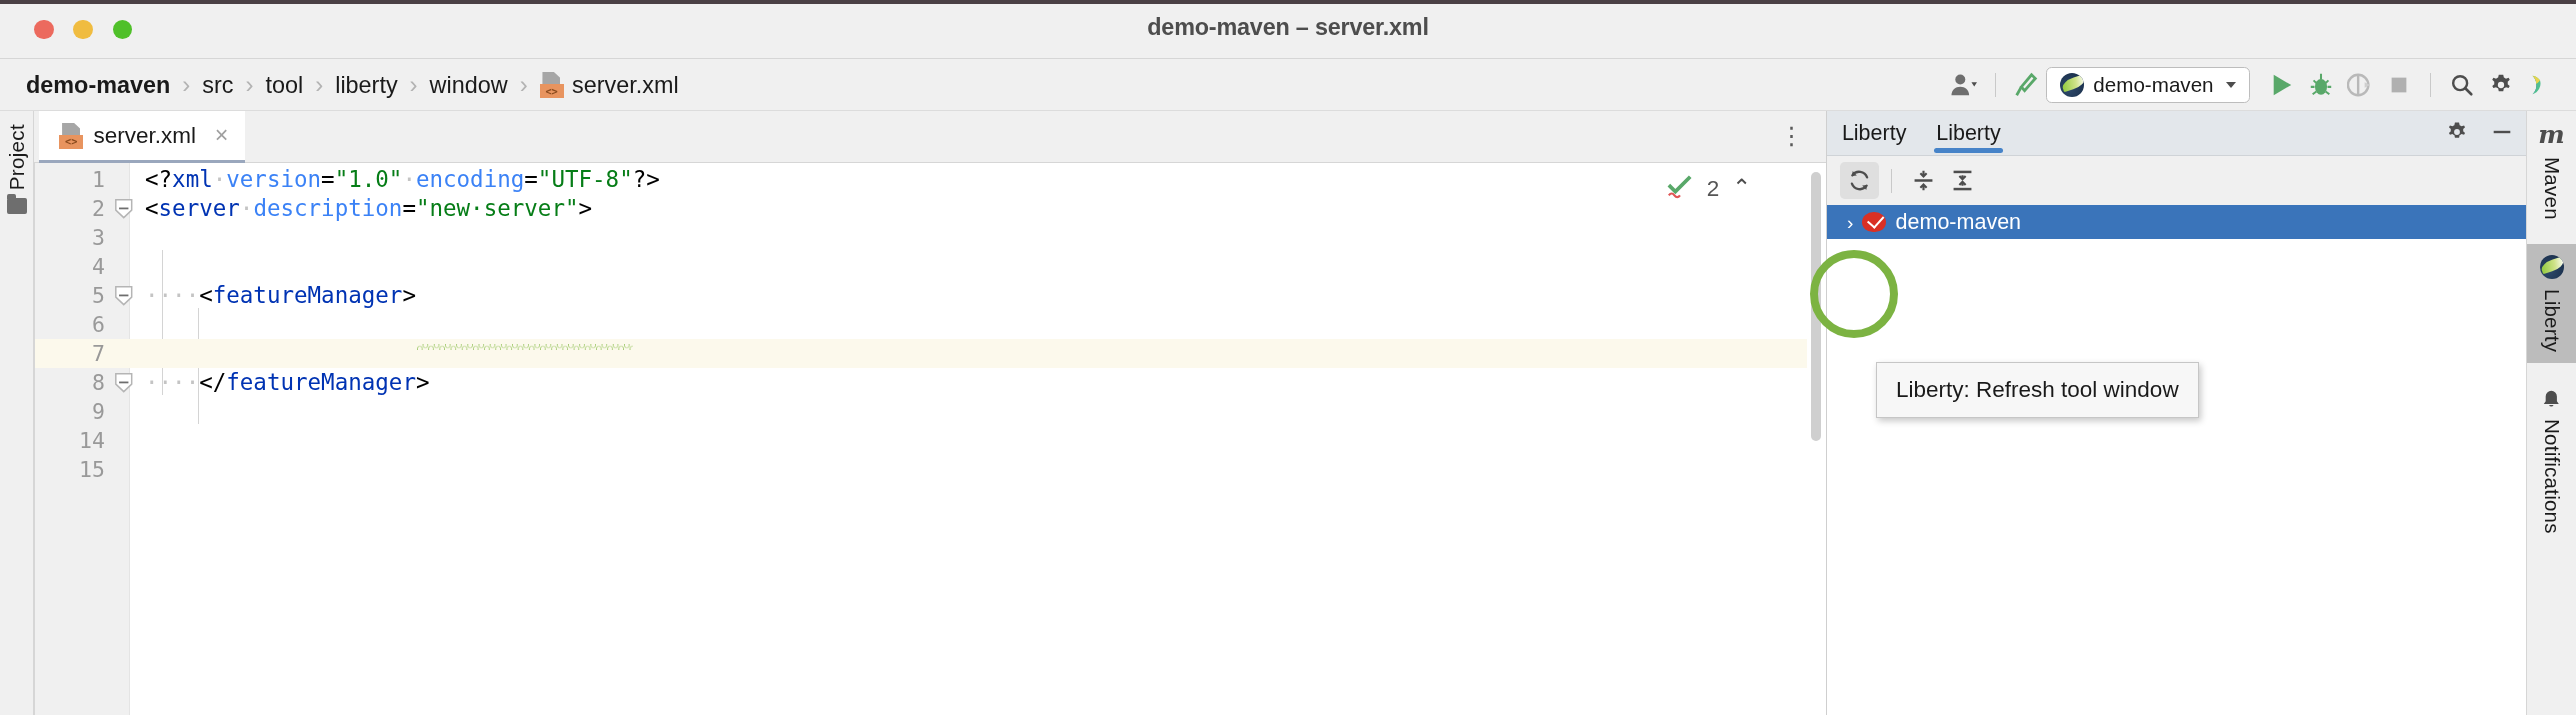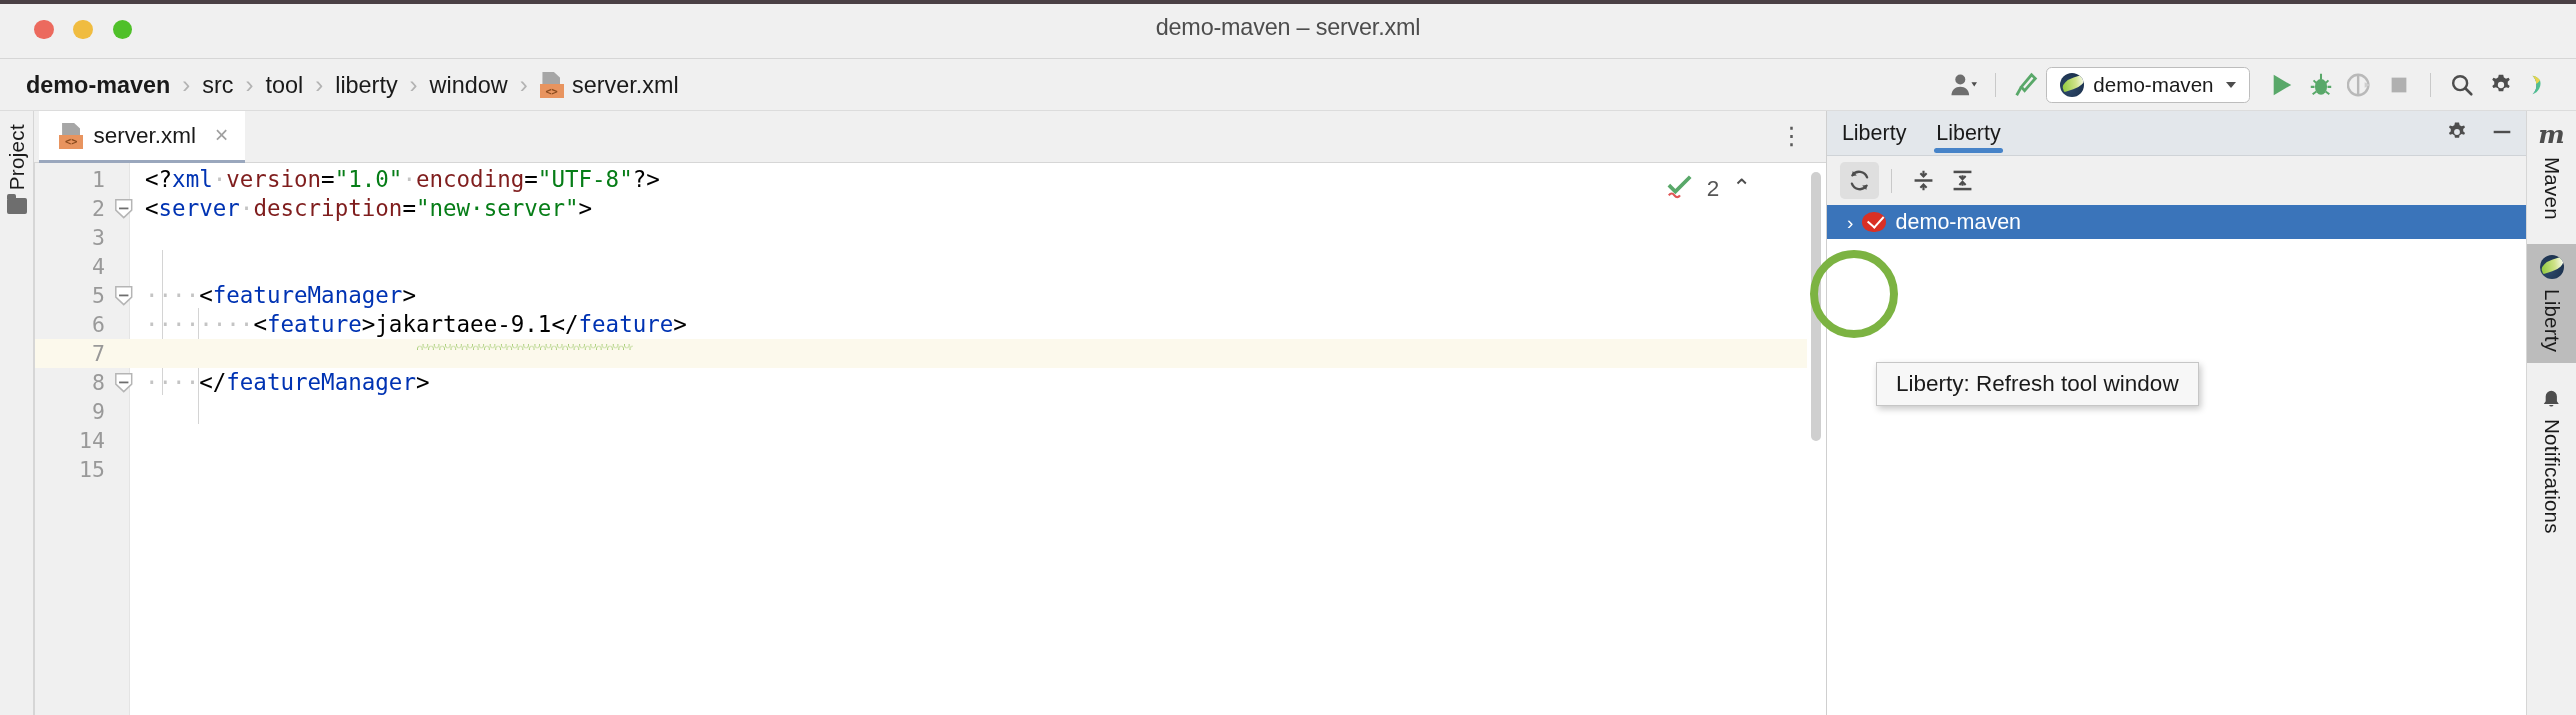--- a/index.html
+++ b/index.html
@@ -46,21 +46,21 @@
   .dot.red    { background: #ec6a5e; }
   .dot.yellow { background: #f0bc40; }
   .dot.green  { background: #4fc029; }
 
   .window-title {
     position: absolute;
     left: 0; top: 14px;
     width: 2576px;
     text-align: center;
     font-size: 23.4px;
-    font-weight: normal;
+    font-weight: bold;
     color: #4d4d4d;
     letter-spacing: -0.2px;
   }
 
   
   .navbar {
     position: absolute;
     left: 0; top: 59px;
     width: 2576px; height: 52px;
     background: #f0f0f0;
@@ -345,21 +345,21 @@
     position: absolute;
     left: 111px; top: 0;
     font-family: "DejaVu Sans Mono", monospace;
     font-size: 22.5px;
     line-height: 29px;
     white-space: pre;
     color: #000000;
     letter-spacing: 0;
   }
   .tok-tagname  { color: #0033b3; }
-  .tok-attr     { color: #7f1d1d; }
+  .tok-attr     { color: #3b82f6; }
   .tok-value    { color: #067d17; }
   .tok-comment  { color: #8c8c8c; font-style: italic; }
   .tok-punct    { color: #000000; }
   .ws           { color: #c4c4c4; }
   .hl-tag       { background: #d2ebed; }
   .squiggle {
     position: absolute;
     height: 5.6px;
     background-image:
       radial-gradient(circle at 2.8px 4.7px, transparent 2.1px, #9fc96a 2.4px, transparent 3.2px),
@@ -538,21 +538,21 @@
     white-space: nowrap;
   }
 
   
   .tooltip {
     position: absolute;
     left: 1876px; top: 251px;
     background: #f7f7f7;
     border: 0.9px solid #c6c6c6;
     box-shadow: 1.9px 2.8px 6.6px rgba(0,0,0,0.22);
-    padding: 8px 19px;
+    padding: 14px 19px;
     font-size: 22.5px;
     color: #1a1a1a;
     white-space: nowrap;
     box-sizing: border-box;
   }
 
   
   .annot-circle {
     position: absolute;
     left: 1810px; top: 139px;
@@ -785,21 +785,20 @@
               <div class="fold"><svg width="21.5" height="21.5" viewBox="0 0 23 23">
                   <path d="M3 2 H20 V13 L11.5 21 L3 13 Z" fill="#ffffff" stroke="#b5b5b5" stroke-width="1.6"></path>
                   <rect x="6.5" y="10.2" width="10" height="1.9" fill="#6e6e6e"></rect>
                 </svg></div>
               <div class="code"><span class="ws">····</span><span class="tok-punct">&lt;</span><span class="tok-tagname">featureManager</span><span class="tok-punct">&gt;</span></div>
             </div>
             <div class="row" style="top: 147px;">
               <div class="gutter-bg"></div>
               <div class="code-bg"></div>
               <div class="lineno">6</div>
-              <div class="code"><span class="ws">········</span><span class="tok-punct">&lt;</span><span class="tok-tagname">feature</span><span class="tok-punct">&gt;</span><span>jakartaee-9.1</span><span class="tok-punct">&lt;/</span><span class="tok-tagname">feature</span><span class="tok-punct">&gt;</span></div>
             </div>
             <div class="row current" style="top: 176px;">
               <div class="gutter-bg"></div>
               <div class="code-bg"></div>
               <div class="lineno">7</div>
             </div>
             <div class="row" style="top: 205px;">
               <div class="gutter-bg"></div>
               <div class="code-bg"></div>
               <div class="lineno">8</div>

